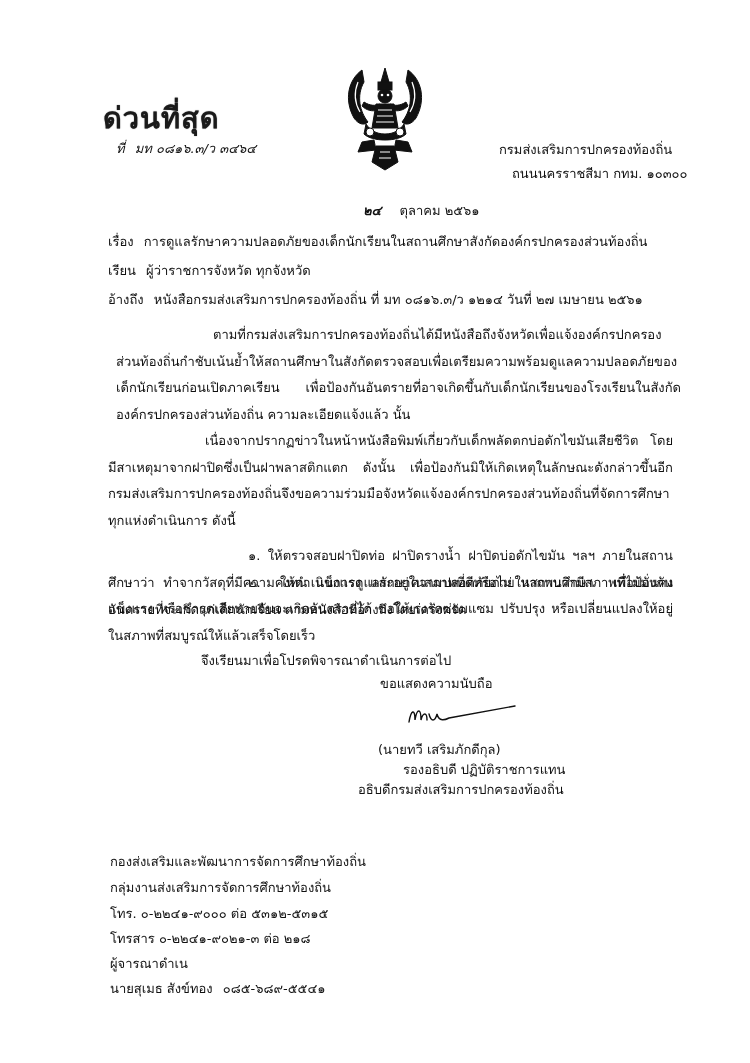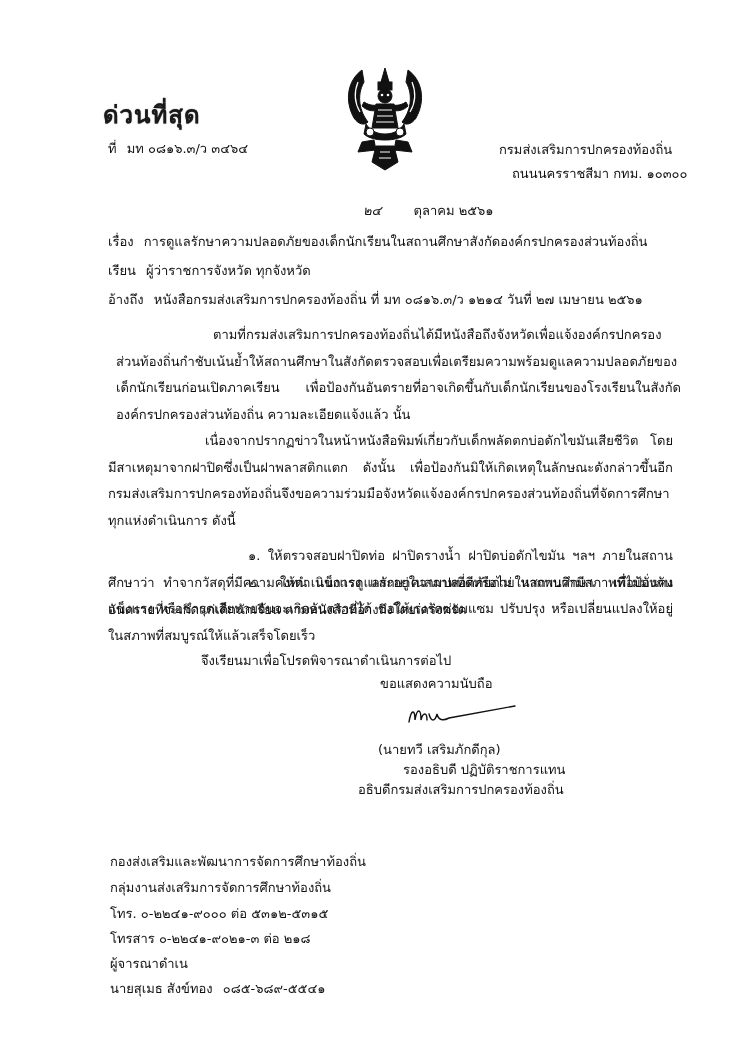--- a/index.html
+++ b/index.html
@@ -4,30 +4,30 @@
 <style>
   html, body { margin: 0; padding: 0; background: #ffffff; }
   body {
     width: 750px; height: 1063px; position: relative; overflow: hidden;
     font-family: "DejaVu Sans", "Liberation Sans", sans-serif;
     color: #111111;
   }
   .abs { position: absolute; white-space: nowrap; }
   .t { font-size: 13px; line-height: 18px; }
   .urgent {
-    left: 103px; top: 95px; font-size: 24px; font-weight: bold; letter-spacing: 1px;
+    left: 103px; top: 95px; font-size: 29px; font-weight: bold; letter-spacing: 1px;
     font-family: "DejaVu Serif", "Liberation Serif", serif;
     color: #1a1a1a; text-shadow: 0 0 1px #555;
   }
-  .docno { left: 108px; top: 140px; }
+  .docno { left: 116px; top: 140px; font-style: italic; }
   .emblem { left: 340px; top: 62px; width: 90px; height: 112px; }
   .org { left: 499px; top: 141px; }
   .addr { left: 512px; top: 165px; }
   .date { left: 363px; top: 202px; }
-  .date .day { font-style: italic; margin-right: 28px; }
+  .date .day { font-style: italic; margin-right: 14px; font-weight: bold; }
   .subject { left: 108px; top: 233px; }
   .to { left: 108px; top: 262px; }
   .ref { left: 108px; top: 291px; }
   .label { margin-right: 6px; }
   .para { position: absolute; left: 108px; width: 565px; font-size: 13px; line-height: 26.5px; text-align: justify; }
   .para .indent { display: inline-block; width: 97px; }
   .p1 { top: 322px; margin-left: 8px; }
   .p2 { top: 428px; }
   .p3 { top: 511px; margin-top: 32px; }
   .p4 { top: 596px; }

